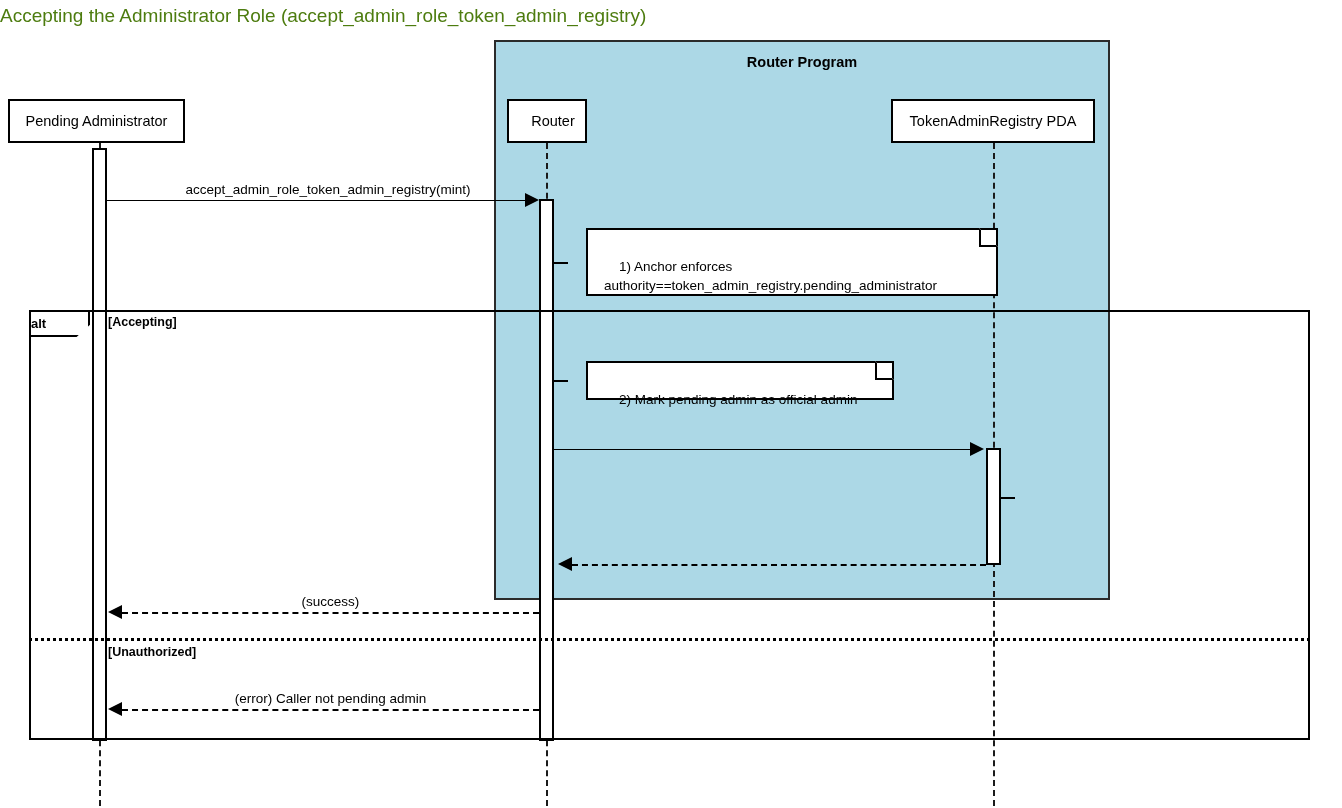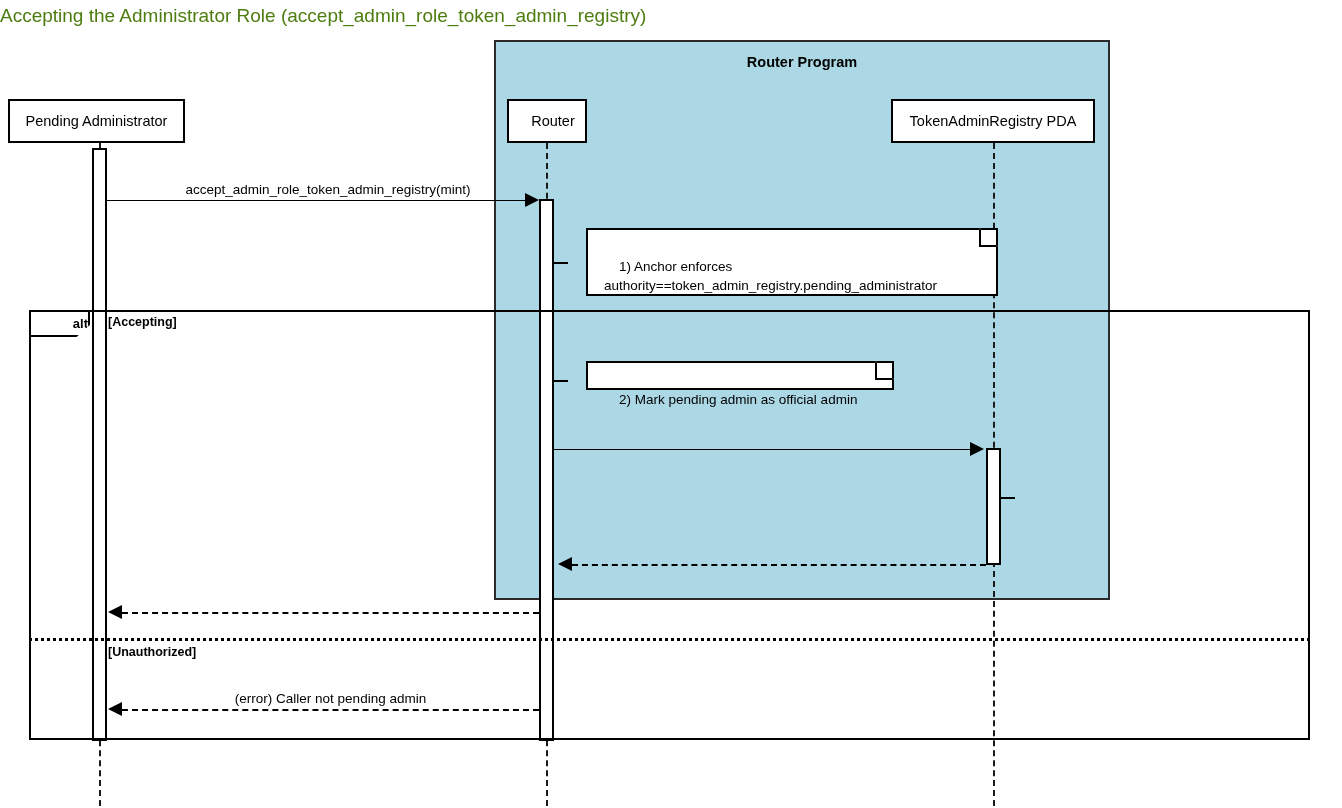--- a/index.html
+++ b/index.html
@@ -152,21 +152,21 @@
   .frag-tag {
     position: absolute;
     background: #ffffff;
     border: 2.5px solid #000;
     box-sizing: border-box;
     font-size: 13px;
     font-weight: bold;
     color: #000;
     display: flex;
     align-items: center;
-    justify-content: flex-end;
+    justify-content: flex-start;
     clip-path: polygon(0 0, 100% 0, 100% 55%, 78% 100%, 0 100%);
   }
   .frag-guard {
     position: absolute;
     font-size: 12.5px;
     font-weight: bold;
     color: #000;
     white-space: nowrap;
   }
   .frag-divider {
@@ -221,35 +221,36 @@
 
   <div class="frag" style="left:29px; top:310px; width:1281px; height:430px;"></div>
 
   <div class="frag-tag" style="left:29px; top:310px; width:61px; height:27px;">
     <span>alt</span>
   </div>
 
   <div class="frag-guard" style="left:108px; top:315px;">[Accepting]</div>
 
   <div class="note-connector" style="left:554px; top:380px; width:14px;"></div>
-  <div class="note" style="left:566px; top:361px; width:308px; height:29px;">
+  <div class="note" style="left:566px; top:361px; width:308px; height:39px;">
     <span>2) Mark pending admin as official admin</span>
     <span class="fold"></span>
   </div>
 
   <div class="msg-line" style="left:554px; top:449px; width:418px;"></div>
   <div class="arrowhead right" style="left:970px; top:442px;"></div>
 
   <div class="note-connector" style="left:1001px; top:497px; width:14px;"></div>
 
   <div class="msg-line dashed" style="left:572px; top:564px; width:414px;"></div>
   <div class="arrowhead left" style="left:558px; top:557px;"></div>
 
   <div class="msg-line dashed" style="left:122px; top:612px; width:417px;"></div>
   <div class="arrowhead left" style="left:108px; top:605px;"></div>
+  <div class="msg-label" style="left:122px; top:594px; width:417px;">(success)</div>
 
   <div class="frag-divider" style="left:29px; top:638px; width:1281px;"></div>
   <div class="frag-guard" style="left:108px; top:645px;">[Unauthorized]</div>
 
   <div class="msg-line dashed" style="left:122px; top:709px; width:417px;"></div>
   <div class="arrowhead left" style="left:108px; top:702px;"></div>
   <div class="msg-label" style="left:122px; top:691px; width:417px;">(error) Caller not pending admin</div>
 
 </div>
 

